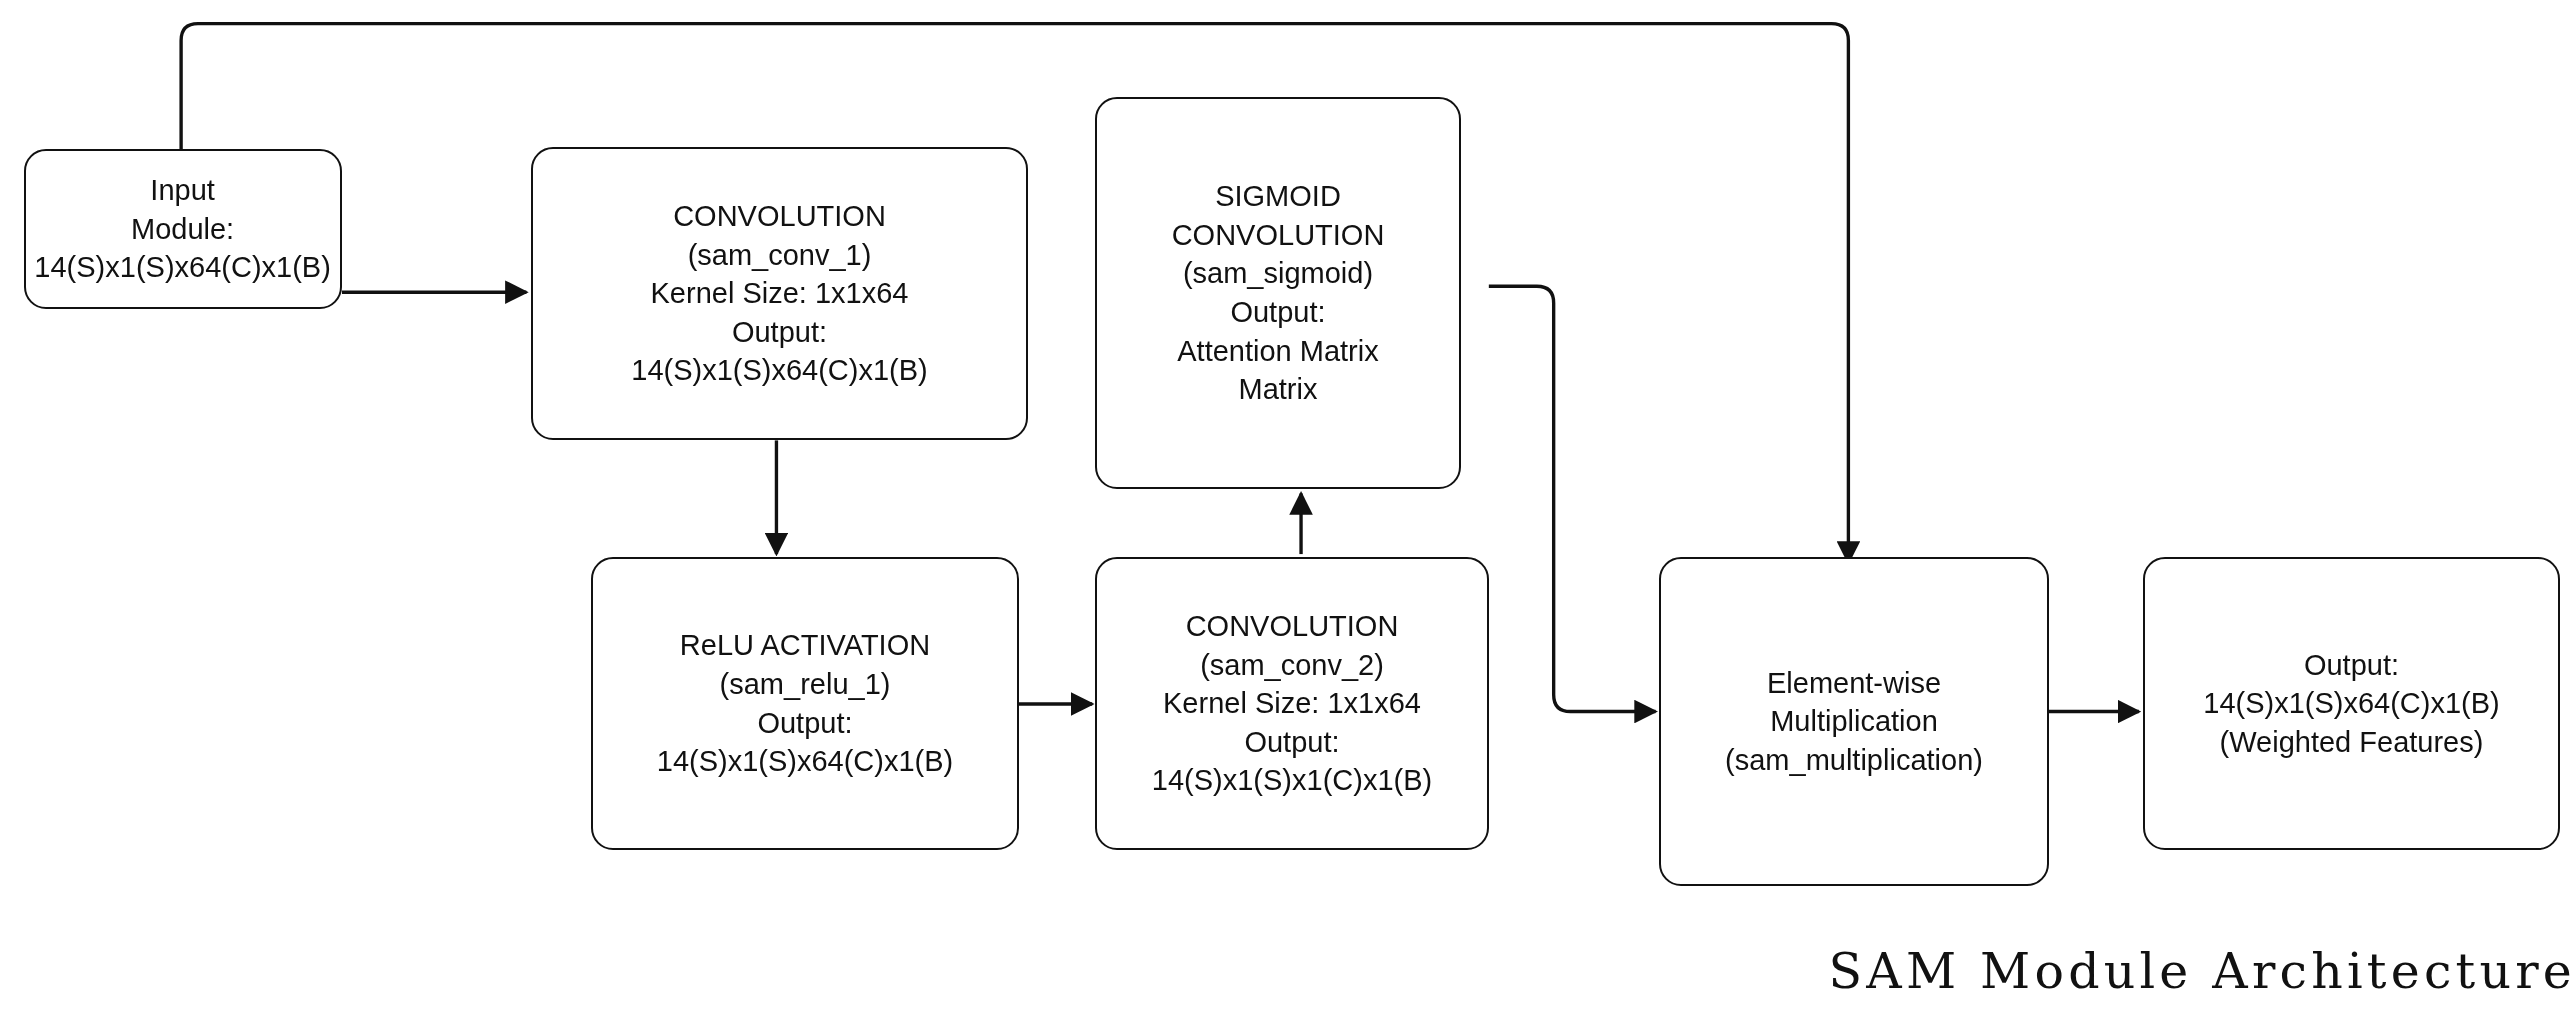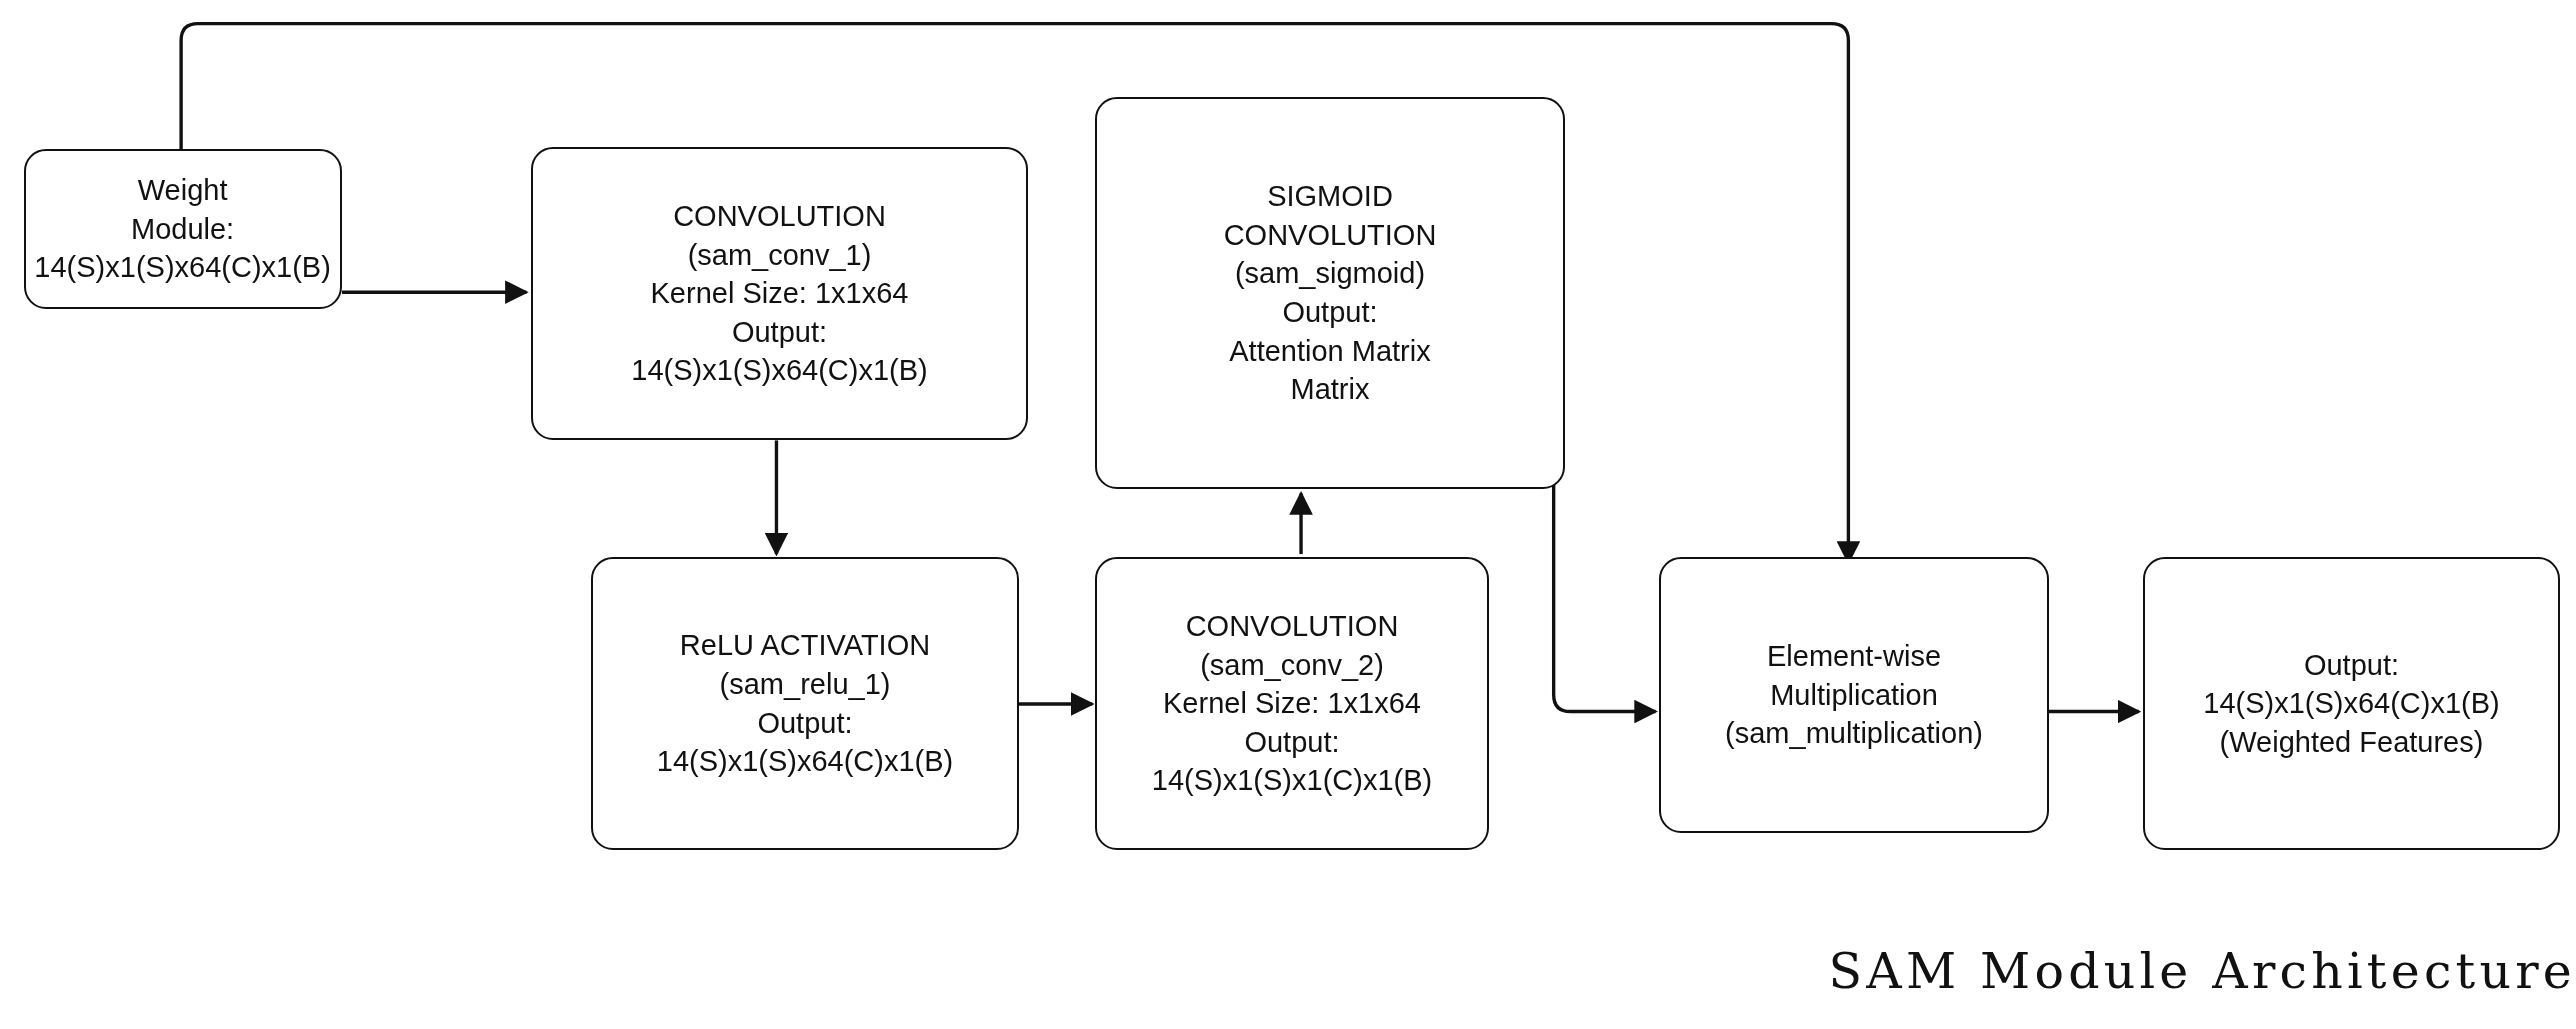--- a/index.html
+++ b/index.html
@@ -79,34 +79,34 @@
     <path d="M 1545 658 L 1545 586" fill="none" stroke="#111111" stroke-width="4" marker-end="url(#arrow)"></path>
 
     <path d="M 1768 340 L 1825 340 Q 1845 340 1845 360 L 1845 825 Q 1845 845 1865 845 L 1966 845" fill="none" stroke="#111111" stroke-width="4" marker-end="url(#arrow)"></path>
 
     <path d="M 215 180 L 215 48 Q 215 28 235 28 L 2175 28 Q 2195 28 2195 48 L 2195 668" fill="none" stroke="#111111" stroke-width="4" marker-end="url(#arrow)"></path>
 
     <path d="M 2433 845 L 2540 845" fill="none" stroke="#111111" stroke-width="4" marker-end="url(#arrow)"></path>
   </svg>
 
   <div class="node" style="left:23.6px; top:149px; width:318px; height:160px;">
-    <span class="ln">Weight</span>
+    <span class="ln">Input</span>
     <span class="ln">Module:</span>
     <span class="ln">14(S)x1(S)x64(C)x1(B)</span>
   </div>
 
   <div class="node" style="left:531px; top:147px; width:497px; height:293px;">
     <span class="ln">CONVOLUTION</span>
     <span class="ln">(sam_conv_1)</span>
     <span class="ln">Kernel Size: 1x1x64</span>
     <span class="ln">Output:</span>
     <span class="ln">14(S)x1(S)x64(C)x1(B)</span>
   </div>
 
-  <div class="node" style="left:1095px; top:97px; width:470px; height:392px;">
+  <div class="node" style="left:1095px; top:97px; width:366px; height:392px;">
     <span class="ln">SIGMOID</span>
     <span class="ln">CONVOLUTION</span>
     <span class="ln">(sam_sigmoid)</span>
     <span class="ln">Output:</span>
     <span class="ln">Attention Matrix</span>
     <span class="ln">Matrix</span>
   </div>
 
   <div class="node" style="left:563px; top:557px; width:428px; height:293px;margin-left:28px;">
     <span class="ln">ReLU ACTIVATION</span>
@@ -116,21 +116,21 @@
   </div>
 
   <div class="node" style="left:1095px; top:557px; width:394px; height:293px;">
     <span class="ln">CONVOLUTION</span>
     <span class="ln">(sam_conv_2)</span>
     <span class="ln">Kernel Size: 1x1x64</span>
     <span class="ln">Output:</span>
     <span class="ln">14(S)x1(S)x1(C)x1(B)</span>
   </div>
 
-  <div class="node" style="left:1659px; top:557px; width:390px; height:276px;">
+  <div class="node" style="left:1659px; top:557px; width:390px; height:329px;">
     <span class="ln">Element-wise</span>
     <span class="ln">Multiplication</span>
     <span class="ln">(sam_multiplication)</span>
   </div>
 
   <div class="node" style="left:2143px; top:557px; width:417px; height:293px;">
     <span class="ln">Output:</span>
     <span class="ln">14(S)x1(S)x64(C)x1(B)</span>
     <span class="ln">(Weighted Features)</span>
   </div>

